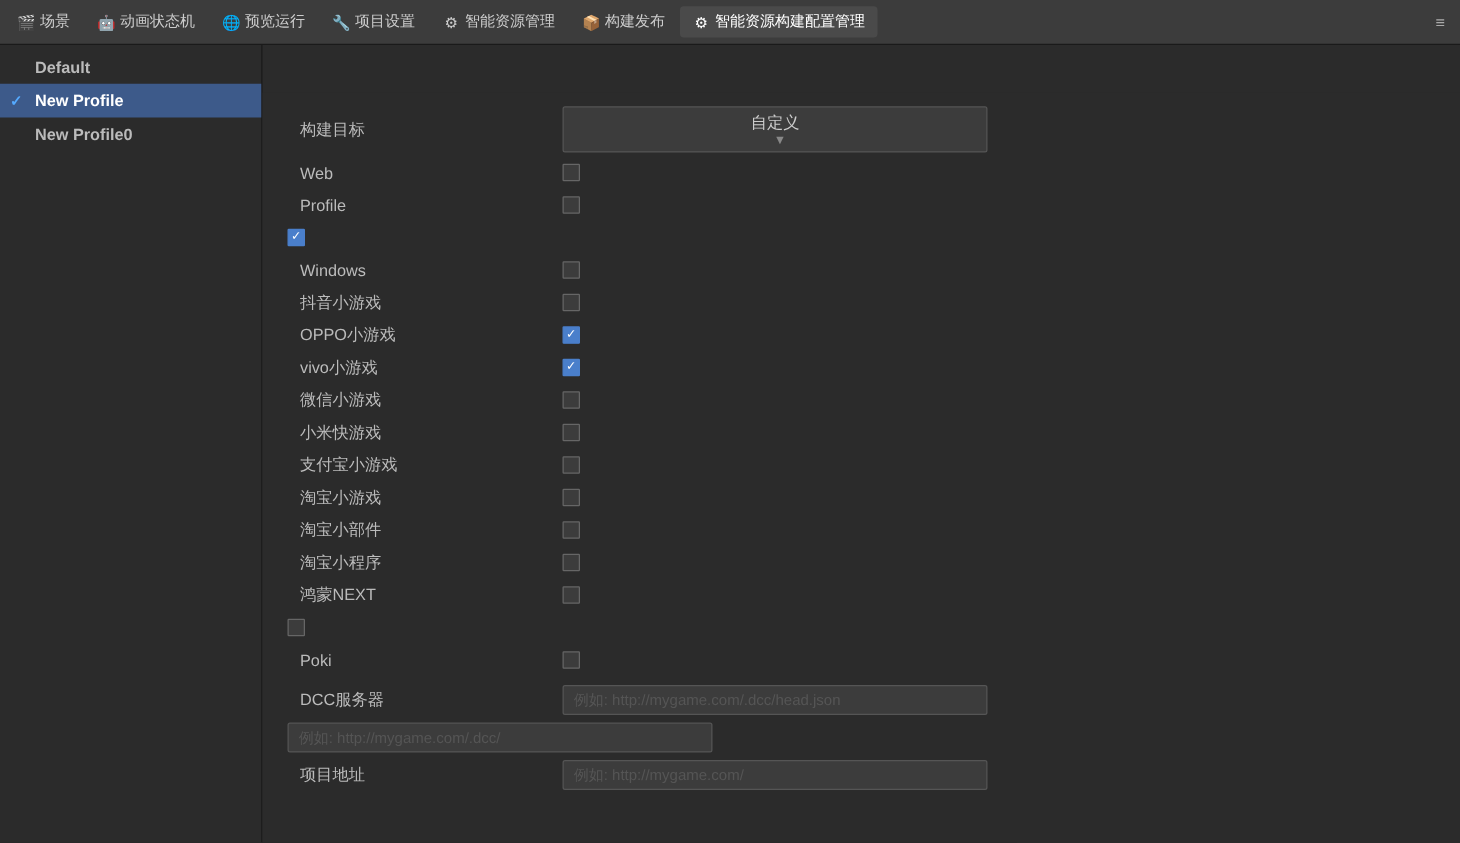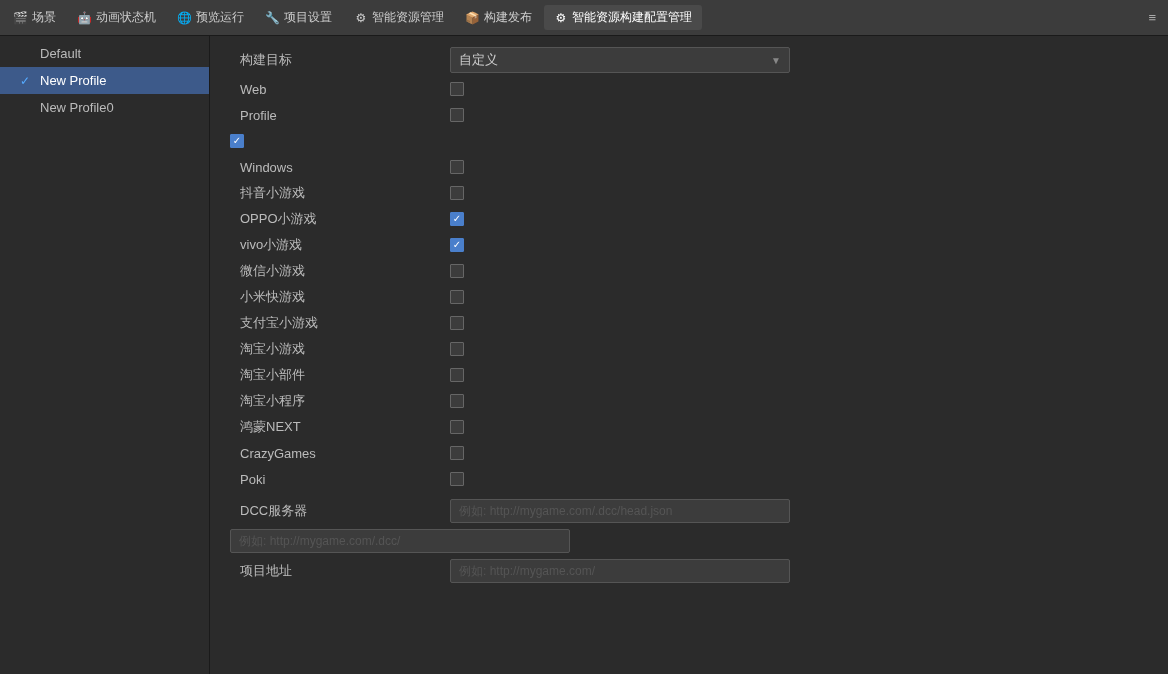--- a/index.html
+++ b/index.html
@@ -63,41 +63,43 @@
       width: 210px;
       background: #2b2b2b;
       border-right: 1px solid #1a1a1a;
       padding: 4px 0;
       flex-shrink: 0;
     }
     .sidebar-item {
       display: flex;
       align-items: flex-end;
       gap: 6px;
-      padding: 6px 12px 6px 20px;
+      padding: 6px 12px 6px 8px;
       cursor: pointer;
       color: #bbb;
       font-size: 13px;
+      font-weight: bold;
     }
     .sidebar-item.active {
       background: #3d5a8a;
       color: #fff;
     }
     .sidebar-item .check-mark {
       width: 14px;
       color: #5af;
       font-size: 12px;
     }
 
     
     .content {
       flex: 1;
       padding: 0;
       overflow-y: auto;
       background: #2b2b2b;
+      margin-top: 38px;
     }
     .content::-webkit-scrollbar { width: 6px; }
     .content::-webkit-scrollbar-track { background: #2b2b2b; }
     .content::-webkit-scrollbar-thumb { background: #555; border-radius: 3px; }
 
     
     .form-section {
       padding: 8px 20px;
     }
 
@@ -127,20 +129,21 @@
       align-items: center;
       background: #3c3c3c;
       border: 1px solid #555;
       border-radius: 2px;
       padding: 3px 8px;
       width: 340px;
       cursor: pointer;
       color: #ccc;
       font-size: 13px;
       justify-content: space-between;
+      flex-direction: column;
     }
     .dropdown-arrow {
       color: #888;
       font-size: 10px;
       margin-left: 8px;
     }
 
     
     .checkbox-custom {
       width: 14px;
@@ -334,21 +337,20 @@
               <div class="checkbox-custom"></div>
             </div>
           </div>
           <div class="form-row">
             <div class="form-row-label">鸿蒙NEXT</div>
             <div class="form-row-control">
               <div class="checkbox-custom"></div>
             </div>
           </div>
           <div class="form-row">
-            <div class="form-row-label">CrazyGames</div>
             <div class="form-row-control">
               <div class="checkbox-custom"></div>
             </div>
           </div>
           <div class="form-row">
             <div class="form-row-label">Poki</div>
             <div class="form-row-control">
               <div class="checkbox-custom"></div>
             </div>
           </div>

